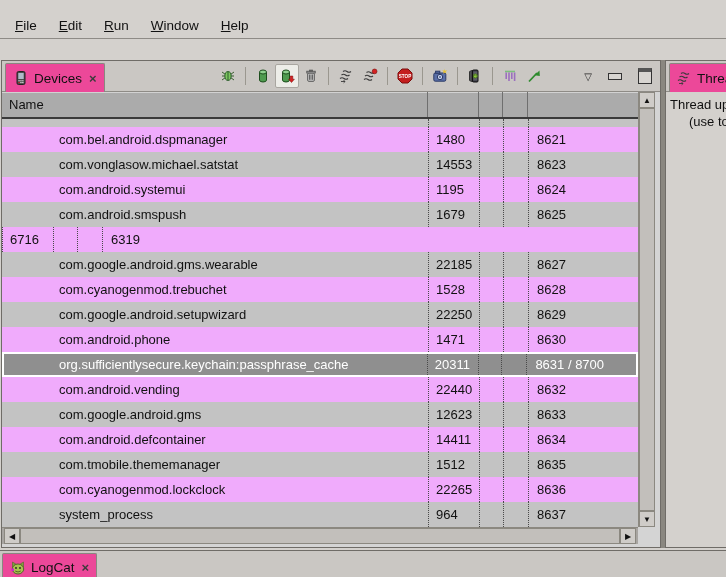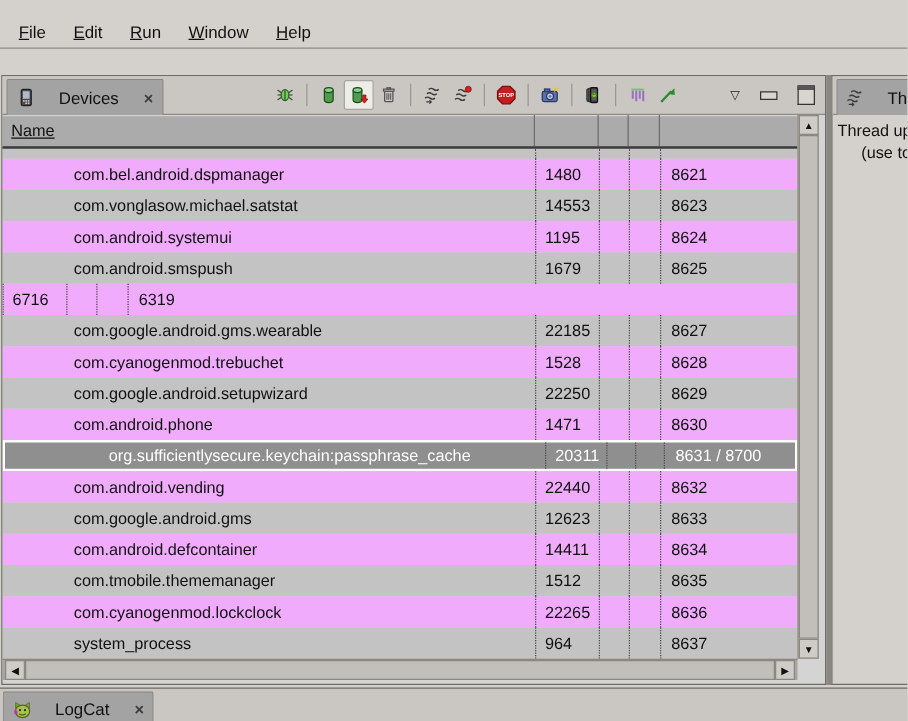--- a/index.html
+++ b/index.html
@@ -13,54 +13,54 @@
     border-bottom:1px solid #8e8b86;display:flex;align-items:center;padding-left:4px;box-sizing:border-box;margin-top:12px;}
   .menu-item{display:block;padding:3px 11px;font-size:13.5px;cursor:default;}
   .menu-item::first-letter{text-decoration:underline;}
   
   .main-toolbar{position:absolute;left:0;top:28px;width:726px;height:31px;}
   
   .devices-view{position:absolute;left:1px;top:60px;width:660px;height:488px;
     border:1px solid #6f6c67;background:#d4d4d4;box-sizing:border-box;}
   .tabbar{position:absolute;left:0;top:0;width:658px;height:31px;background:#cac7c3;
     border-bottom:1px solid #8e8b86;box-sizing:border-box;}
-  .tab{position:absolute;left:3px;top:2px;height:29px;display:flex;align-items:center;gap:18px;
-    padding:0 7px;background:#a3a3a3;border:1px solid #8a8780;border-bottom:none;
+  .tab{position:absolute;left:3px;top:2px;height:29px;display:flex;align-items:center;gap:5px;
+    padding:0 7px;background:#ec4899;border:1px solid #8a8780;border-bottom:none;
     border-radius:2px 2px 0 0;font-size:13.5px;box-sizing:border-box;}
   .tab .close{font-weight:bold;font-size:13px;color:#3c3c3c;padding-left:2px;cursor:default;}
   .icon16{width:16px;height:16px;display:inline-block;vertical-align:middle;}
   
   .view-toolbar{position:absolute;left:214px;top:0;height:30px;width:444px;display:flex;align-items:center;}
   .tbtn{width:24px;height:24px;display:flex;align-items:center;justify-content:center;flex:0 0 auto;}
   .tbtn.highlighted{background:#ededE8;border:1px solid #a9a6a0;box-sizing:border-box;border-radius:2px;}
   .tsep{width:1px;height:18px;background:#9a978f;margin:0 5px;flex:0 0 auto;}
   .tspacer{flex:1 1 auto;}
   .view-menu-btn{font-size:10px;color:#222;margin:0 8px;}
   .min-btn{width:12px;height:5px;border:1px solid #333;margin:0 8px;background:#d8d5d1;}
   .max-btn{width:12px;height:11px;border:1px solid #333;border-top:4px solid #555;margin:0 8px;background:#d8d5d1;}
   
   .thead{position:absolute;left:0;top:31px;width:636px;height:27px;background:#ababab;
     border-bottom:2px solid #3a3a3a;display:flex;box-sizing:border-box;
     box-shadow:inset 0 1px 0 #d2d2d2;font-size:13px;}
-  .th{border-right:1px solid #6f6f6f;display:flex;align-items:center;padding-left:7px;box-sizing:border-box;text-decoration:underline;}
+  .th{border-right:1px solid #6f6f6f;display:flex;align-items:center;padding-left:7px;box-sizing:border-box;}
   .th.c-name{width:426px;}.th.c2{width:51px;}.th.c3{width:24px;}.th.c4{width:25px;}.th.c5{width:110px;border-right:none;}
   .tbody{position:absolute;left:0;top:58px;width:636px;height:408px;overflow:hidden;}
   .sliver{height:8px;background:#c3c3c3;display:flex;}
   .sliver div{border-left:1px dotted #4a4a4a;box-sizing:border-box;height:100%;}
   .row{height:25px;display:flex;font-size:13px;align-items:stretch;box-sizing:border-box;}
   .row.light{background:#f0abfc;}
   .row.dark{background:#c3c3c3;}
   .row.selected{background:#8f8f8f;color:#fff;border:2px solid #fff;}
   .cell{display:flex;align-items:center;box-sizing:border-box;white-space:nowrap;overflow:hidden;}
   .cell.c-name{width:426px;padding-left:57px;}
   .cell.c2{width:51px;border-left:1px dotted #4a4a4a;padding-left:7px;}
   .cell.c3{width:24px;border-left:1px dotted #4a4a4a;}
   .cell.c4{width:25px;border-left:1px dotted #4a4a4a;}
   .cell.c5{width:110px;border-left:1px dotted #4a4a4a;padding-left:8px;}
-  .row.selected .cell.c-name{width:424px;padding-left:55px;margin-left:28px;}
+  .row.selected .cell.c-name{width:424px;padding-left:55px;}
   
   .vsb{position:absolute;left:636px;top:31px;width:17px;height:435px;background:#a8a5a1;
     border-left:1px solid #8b8880;box-sizing:border-box;}
   .vsb .btn,.hsb .btn{position:absolute;width:16px;height:16px;background:#cfccc8;
     border:1px solid #8b8880;box-sizing:border-box;display:flex;align-items:center;justify-content:center;
     font-size:8px;color:#111;}
   .vsb .up{left:0;top:0;} .vsb .down{left:0;bottom:0;}
   .vsb .thumb{position:absolute;left:0;top:16px;width:16px;height:403px;background:#c2bfbb;
     border:1px solid #8b8880;box-sizing:border-box;}
   .hsb{position:absolute;left:0;top:466px;width:636px;height:17px;background:#a8a5a1;

